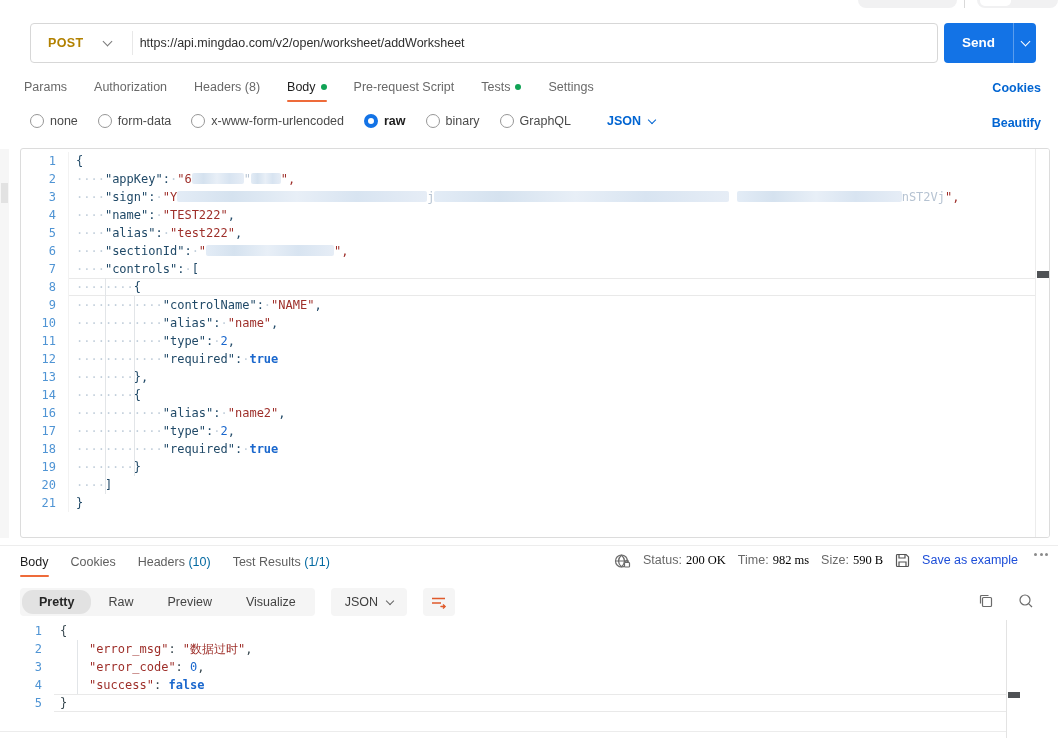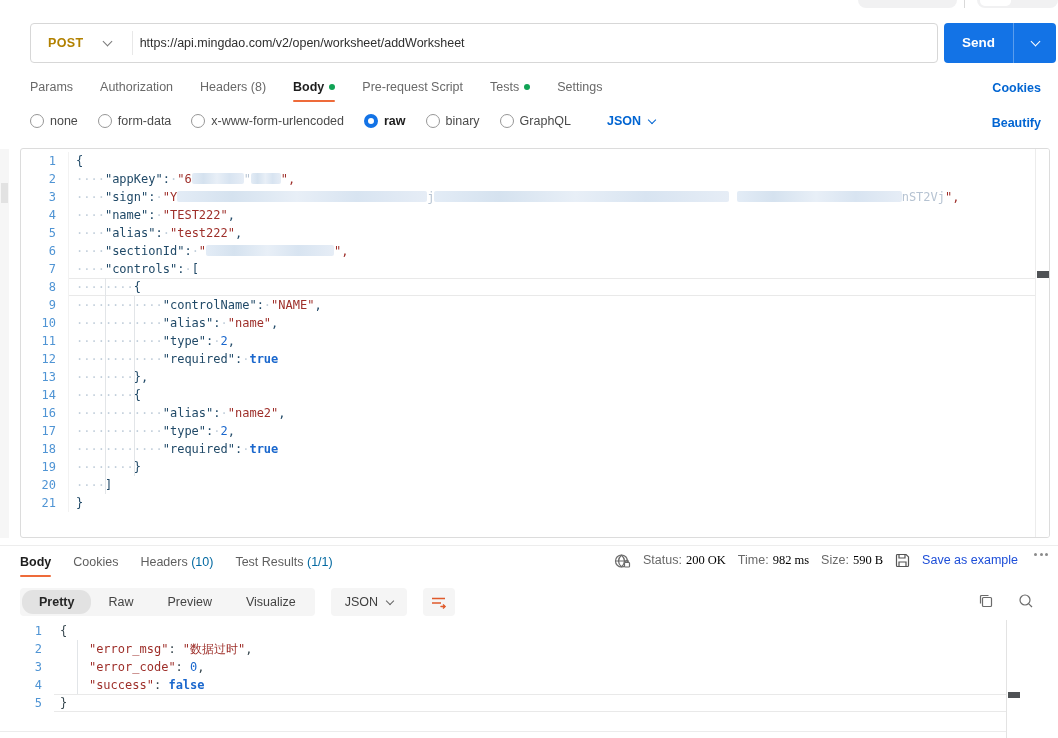--- a/index.html
+++ b/index.html
@@ -14,30 +14,30 @@
 
   
   .url-box { position:absolute; left:30px; top:23px; width:908px; height:40px; border:1px solid #d7d7d7;
     border-radius:4px; display:flex; align-items:center; background:#fff; }
   .method { margin-left:17px; font-size:12.5px; font-weight:700; letter-spacing:.4px; color:#b28100; }
   .chev { display:inline-block; width:7px; height:7px; border-right:1.6px solid #7a7a7a; border-bottom:1.6px solid #7a7a7a;
     transform:rotate(45deg); margin-top:-4px; }
   .method-chev { margin-left:20px; }
   .method-div { width:1px; height:24px; background:#e8e8e8; margin-left:21px; }
   .url-text { margin-left:7px; font-size:12.5px; color:#2f2f2f; }
-  .send-btn { position:absolute; left:944px; top:23px; width:112px; height:40px; background:#1373e6; border-radius:4px;
+  .send-btn { position:absolute; left:944px; top:23px; width:92px; height:40px; background:#1373e6; border-radius:4px;
     display:flex; color:#fff; cursor:pointer; }
   .send-main { width:69px; text-align:center; line-height:40px; font-weight:700; font-size:13.5px; }
   .send-caret { flex:1; border-left:1px solid rgba(255,255,255,.3); display:flex; align-items:center; justify-content:center; }
   .send-caret .chev { border-color:#fff; margin-top:-3px; }
 
   
-  .req-tabs { position:absolute; left:30px; top:80px; display:flex; gap:27px; font-size:12.5px; color:#696969; align-items:flex-end; }
+  .req-tabs { position:absolute; left:24px; top:80px; display:flex; gap:27px; font-size:12.5px; color:#696969; align-items:flex-end; }
   .tab { position:relative; cursor:pointer; white-space:nowrap; }
-  .tab.active { color:#1d1d1d; font-weight:700; }
+  .tab.active { color:#1d1d1d; font-weight:400; }
   .tab.active::after { content:""; position:absolute; left:0; right:0; bottom:-8px; height:2px; background:#ee6b3a; border-radius:1px; }
   .tab-dot { display:inline-block; width:6px; height:6px; border-radius:50%; background:#10a355; margin-left:5px; vertical-align:1px; }
   .cookies-link { position:absolute; right:17px; top:81px; color:#0265d2; font-weight:600; font-size:12.5px; cursor:pointer; }
 
   
   .body-type-row { position:absolute; left:30px; top:114px; display:flex; align-items:center; gap:20px; font-size:12.5px; color:#4a4a4a; }
   .bt-item { display:inline-flex; align-items:center; cursor:pointer; }
   .radio { width:14px; height:14px; border-radius:50%; border:1px solid #979797; margin-right:6px; flex:none; }
   .radio.sel { border:4.5px solid #1373e6; }
   .bt-item.sel-label { color:#1d1d1d; font-weight:600; }

